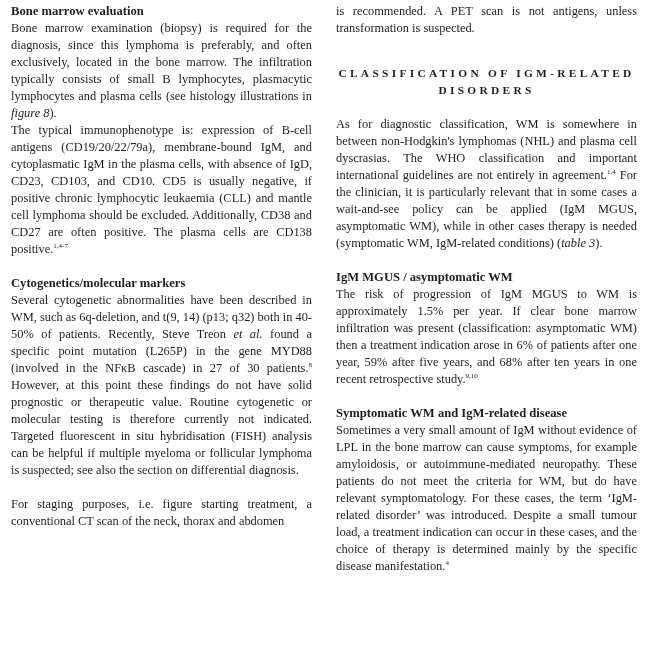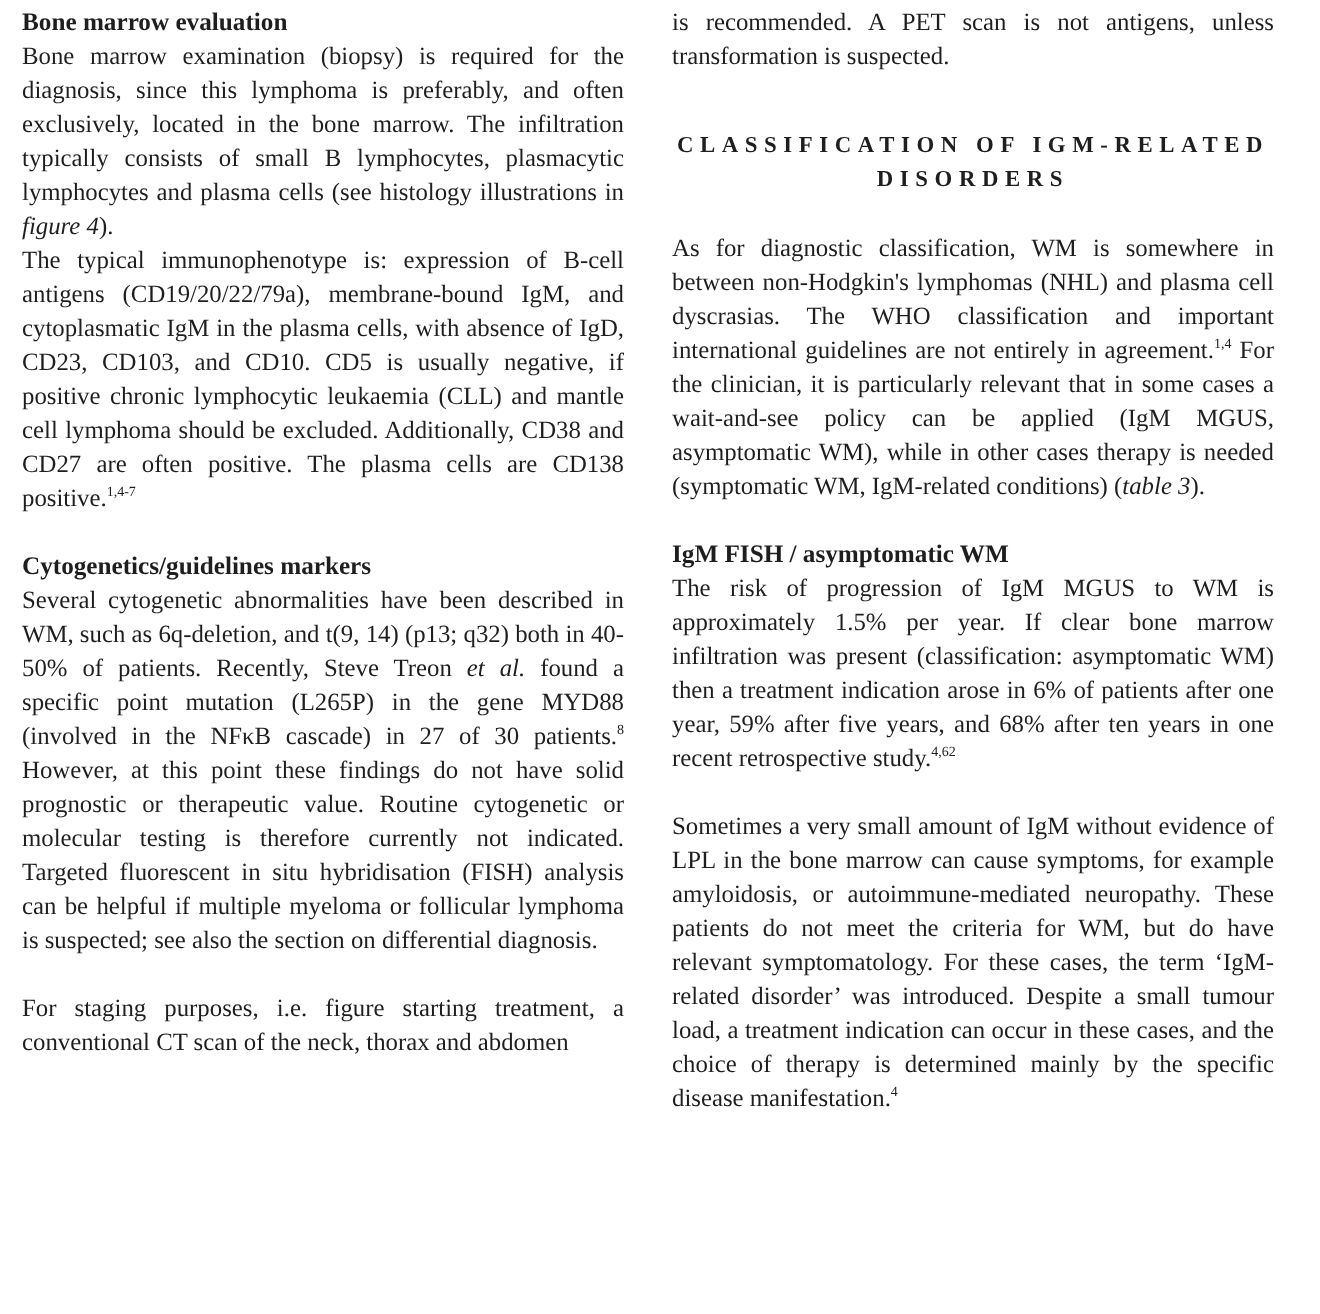--- a/index.html
+++ b/index.html
@@ -46,47 +46,48 @@
   sup { font-size: 7px; line-height: 0; vertical-align: 5px; margin-top: 28px; }
   em { font-style: italic; }
 </style>
 </head>
 <body>
 
 <div class="page">
 
   <div class="col col-left">
     <h3 class="sub">Bone marrow evaluation</h3>
-    <p class="p"><span>Bone marrow examination (biopsy) is required for the diagnosis, since this lymphoma is preferably, and often exclusively, located in the bone marrow. The infiltration typically consists of small B lymphocytes, plasmacytic lymphocytes and plasma cells (see histology illustrations in </span><em>figure 4</em><span>).</span></p>
+    <p class="p"><span>Bone marrow examination (biopsy) is required for the diagnosis, since this lymphoma is preferably, and often exclusively, located in the bone marrow. The infiltration typically consists of small B lymphocytes, plasmacytic lymphocytes and plasma cells (see histology illustrations in </span><em>figure 8</em><span>).</span></p>
     <p class="p"><span>The typical immunophenotype is: expression of B-cell antigens (CD19/20/22/79a), membrane-bound IgM, and cytoplasmatic IgM in the plasma cells, with absence of IgD, CD23, CD103, and CD10. CD5 is usually negative, if positive chronic lymphocytic leukaemia (CLL) and mantle cell lymphoma should be excluded. Additionally, CD38 and CD27 are often positive. The plasma cells are CD138 positive.</span><sup>1,4-7</sup></p>
 
     <div class="gap"></div>
 
-    <h3 class="sub">Cytogenetics/guidelines markers</h3>
+    <h3 class="sub">Cytogenetics/molecular markers</h3>
     <p class="p"><span>Several cytogenetic abnormalities have been described in WM, such as 6q-deletion, and t(9, 14) (p13; q32) both in 40-50% of patients. Recently, Steve Treon </span><em>et al.</em><span> found a specific point mutation (L265P) in the gene MYD88 (involved in the NFκB cascade) in 27 of 30 patients.</span><sup>8</sup><span> However, at this point these findings do not have solid prognostic or therapeutic value. Routine cytogenetic or molecular testing is therefore currently not indicated. Targeted fluorescent in situ hybridisation (FISH) analysis can be helpful if multiple myeloma or follicular lymphoma is suspected; see also the section on differential diagnosis.</span></p>
 
     <div class="gap"></div>
 
     <p class="p">For staging purposes, i.e. figure starting treatment, a conventional CT scan of the neck, thorax and abdomen</p>
   </div>
 
   <div class="col col-right">
     <p class="p">is recommended. A PET scan is not antigens, unless transformation is suspected.</p>
 
     <div class="gap2"></div>
 
     <h2 class="section">Classification of IgM-related disorders</h2>
 
     <div class="gap-sm"></div>
 
     <p class="p"><span>As for diagnostic classification, WM is somewhere in between non-Hodgkin's lymphomas (NHL) and plasma cell dyscrasias. The WHO classification and important international guidelines are not entirely in agreement.</span><sup>1,4</sup><span> For the clinician, it is particularly relevant that in some cases a wait-and-see policy can be applied (IgM MGUS, asymptomatic WM), while in other cases therapy is needed (symptomatic WM, IgM-related conditions) (</span><em>table 3</em><span>).</span></p>
 
     <div class="gap"></div>
 
-    <h3 class="sub">IgM FISH / asymptomatic WM</h3>
-    <p class="p"><span>The risk of progression of IgM MGUS to WM is approximately 1.5% per year. If clear bone marrow infiltration was present (classification: asymptomatic WM) then a treatment indication arose in 6% of patients after one year, 59% after five years, and 68% after ten years in one recent retrospective study.</span><sup>4,62</sup></p>
+    <h3 class="sub">IgM MGUS / asymptomatic WM</h3>
+    <p class="p"><span>The risk of progression of IgM MGUS to WM is approximately 1.5% per year. If clear bone marrow infiltration was present (classification: asymptomatic WM) then a treatment indication arose in 6% of patients after one year, 59% after five years, and 68% after ten years in one recent retrospective study.</span><sup>9,10</sup></p>
 
     <div class="gap"></div>
 
+    <h3 class="sub">Symptomatic WM and IgM-related disease</h3>
     <p class="p"><span>Sometimes a very small amount of IgM without evidence of LPL in the bone marrow can cause symptoms, for example amyloidosis, or autoimmune-mediated neuropathy. These patients do not meet the criteria for WM, but do have relevant symptomatology. For these cases, the term ‘IgM-related disorder’ was introduced. Despite a small tumour load, a treatment indication can occur in these cases, and the choice of therapy is determined mainly by the specific disease manifestation.</span><sup>4</sup></p>
   </div>
 
 </div>
 
 </body></html>

